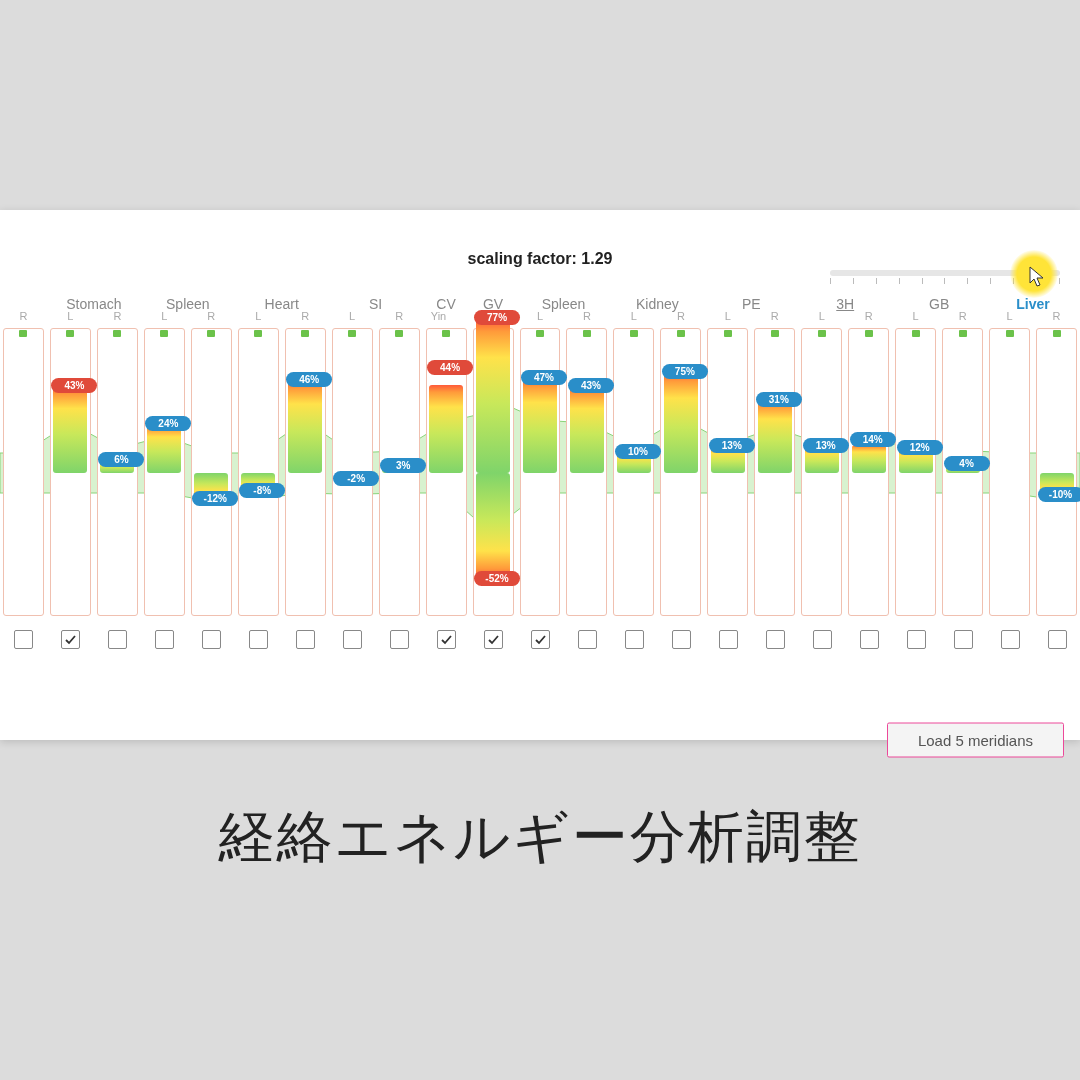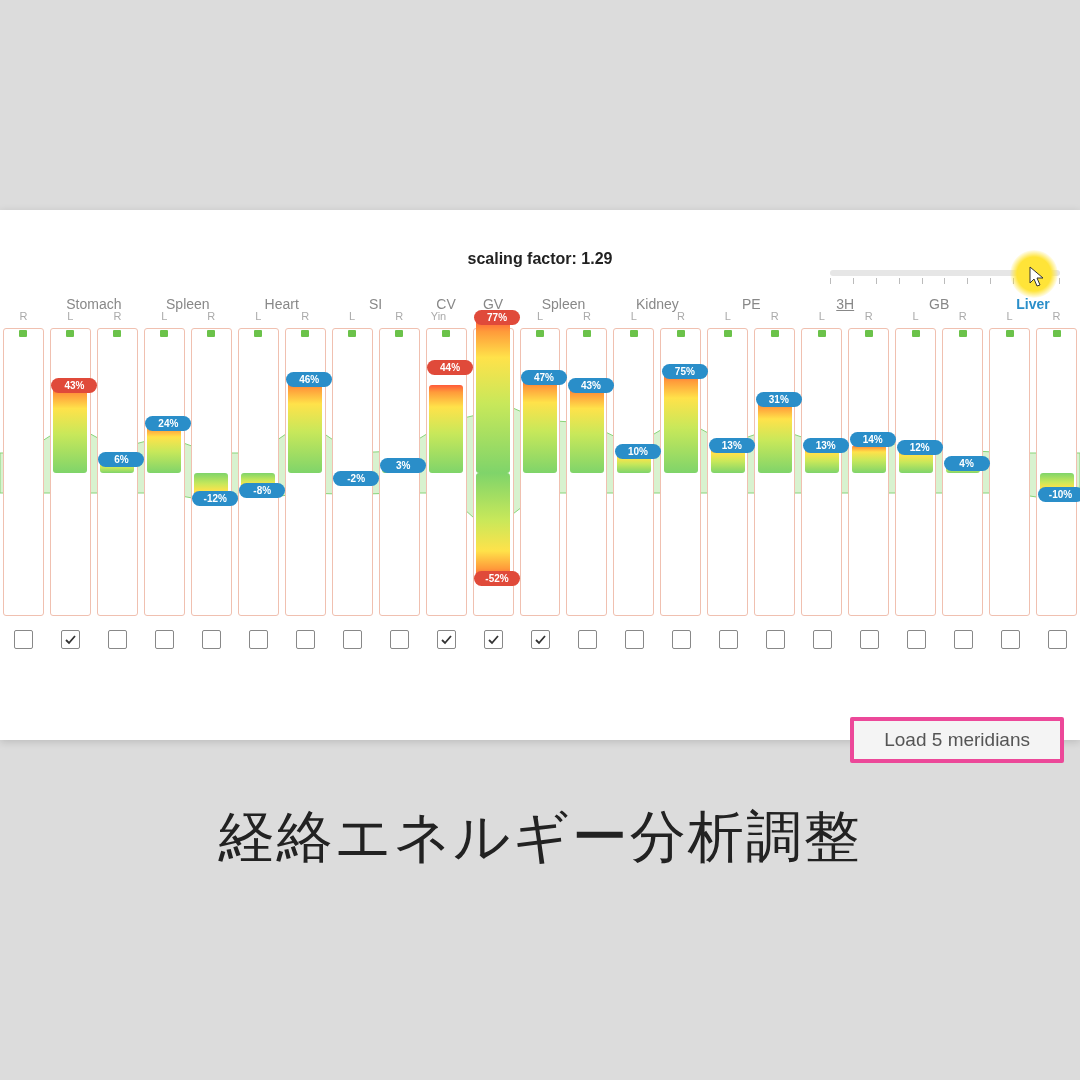--- a/index.html
+++ b/index.html
@@ -28,21 +28,21 @@
 .checks{position:absolute;left:0;bottom:6px;width:100%;height:22px}
 .chk{position:absolute;width:17px;height:17px;border:1.5px solid #888;border-radius:2px;background:#fff;display:flex;align-items:center;justify-content:center}
 .chk svg{width:13px;height:13px}
 .barlayer{position:absolute;left:0;top:40px;width:100%;height:290px}
 .bar{position:absolute;width:34px;border-radius:3px}
 .bar-pos{background:linear-gradient(to top,#7fd46a 0%,#c8e85a 45%,#ffe24a 75%,#ff9a3a 92%,#ff5a3a 100%)}
 .bar-neg{background:linear-gradient(to bottom,#7fd46a 0%,#c8e85a 45%,#ffe24a 75%,#ff9a3a 92%,#ff5a3a 100%)}
 .pill{position:absolute;min-width:34px;padding:2px 6px;border-radius:9px;font-size:10px;font-weight:bold;color:#fff;text-align:center;white-space:nowrap}
 .pill.blue{background:#2a8ec9}
 .pill.red{background:#e04a3a}
-.loadbtn{position:absolute;right:16px;bottom:0;transform:translateY(50%);padding:8px 30px;background:#f4f4f4;border:4px solid #ec4899;border-radius:2px;font-size:19px;color:#555}
+.loadbtn{position:absolute;right:16px;bottom:0;transform:translateY(50%);padding:8px 30px;background:#f4f4f4;border:1px solid #ec4899;border-radius:2px;font-size:15px;color:#555}
 .caption{position:absolute;left:0;top:800px;width:100%;text-align:center;font-size:56px;font-family:"Yu Mincho","Hiragino Mincho ProN",serif;color:#222;letter-spacing:2px}
 </style>
 </head>
 <body>
 
 <div class="app">
 
   <div class="scaling">
     <span>scaling factor: </span><span>1.29</span>
   </div>

